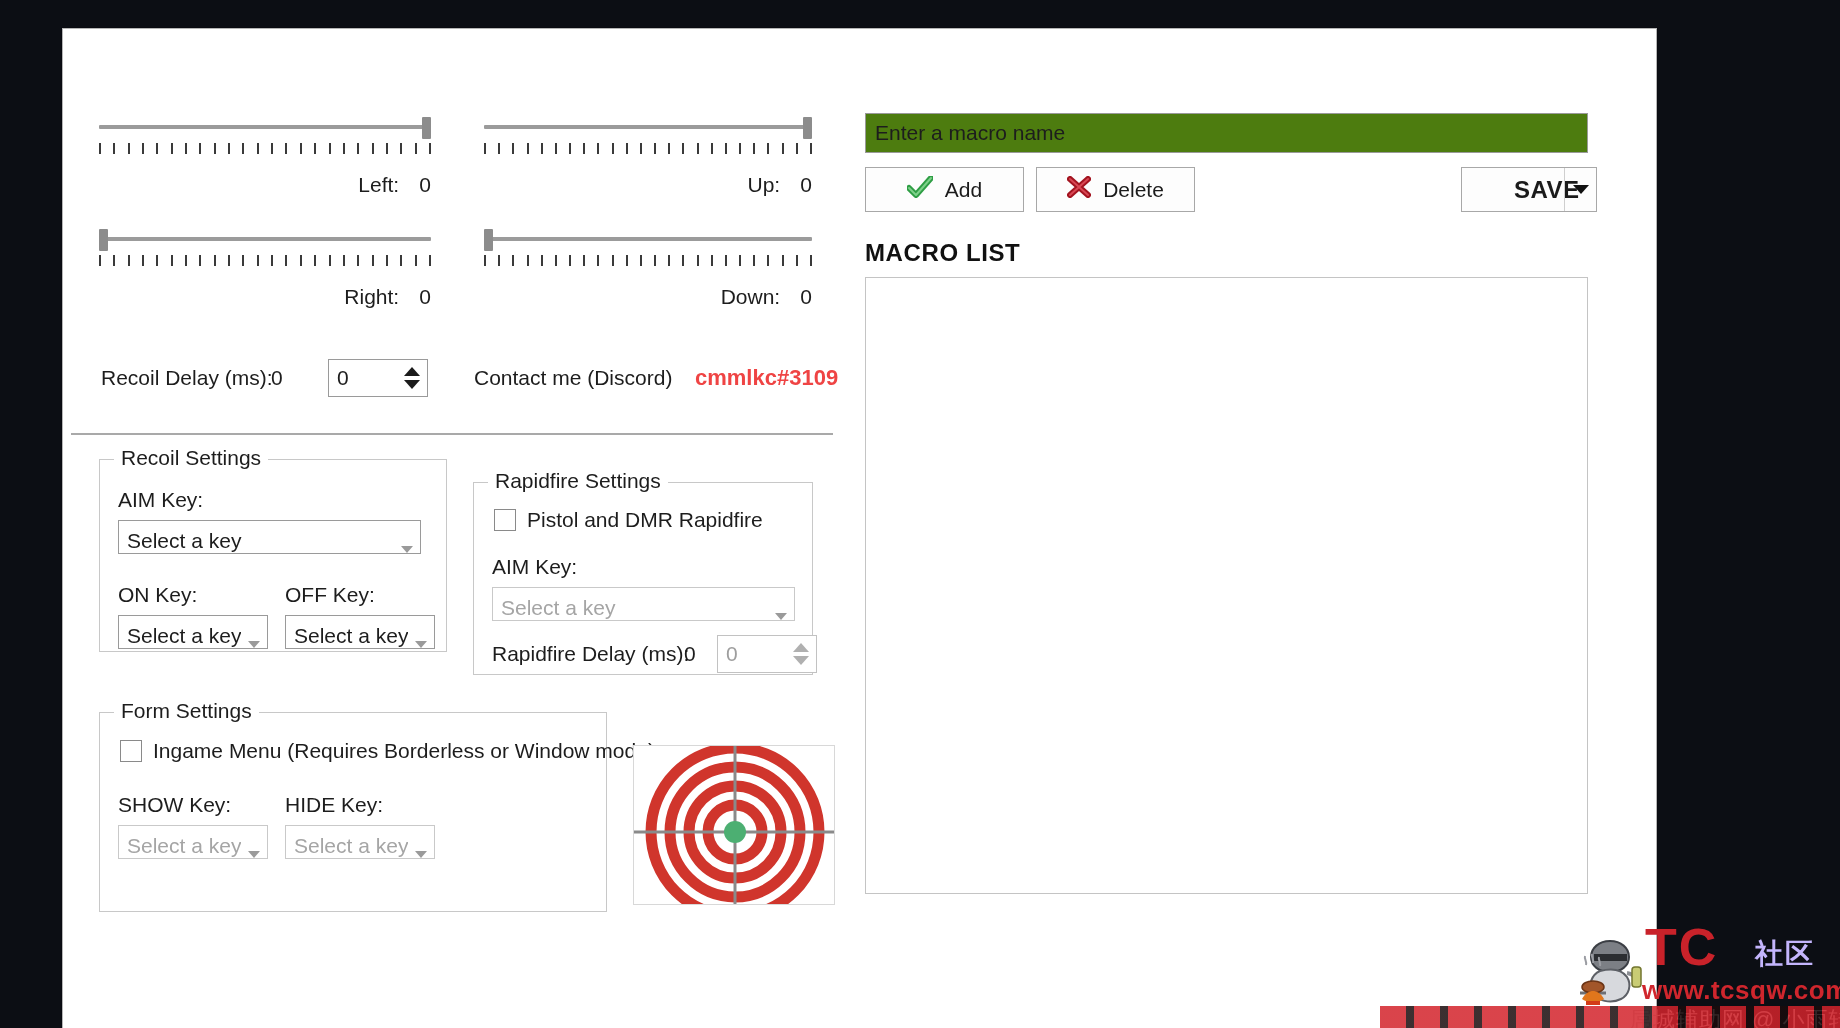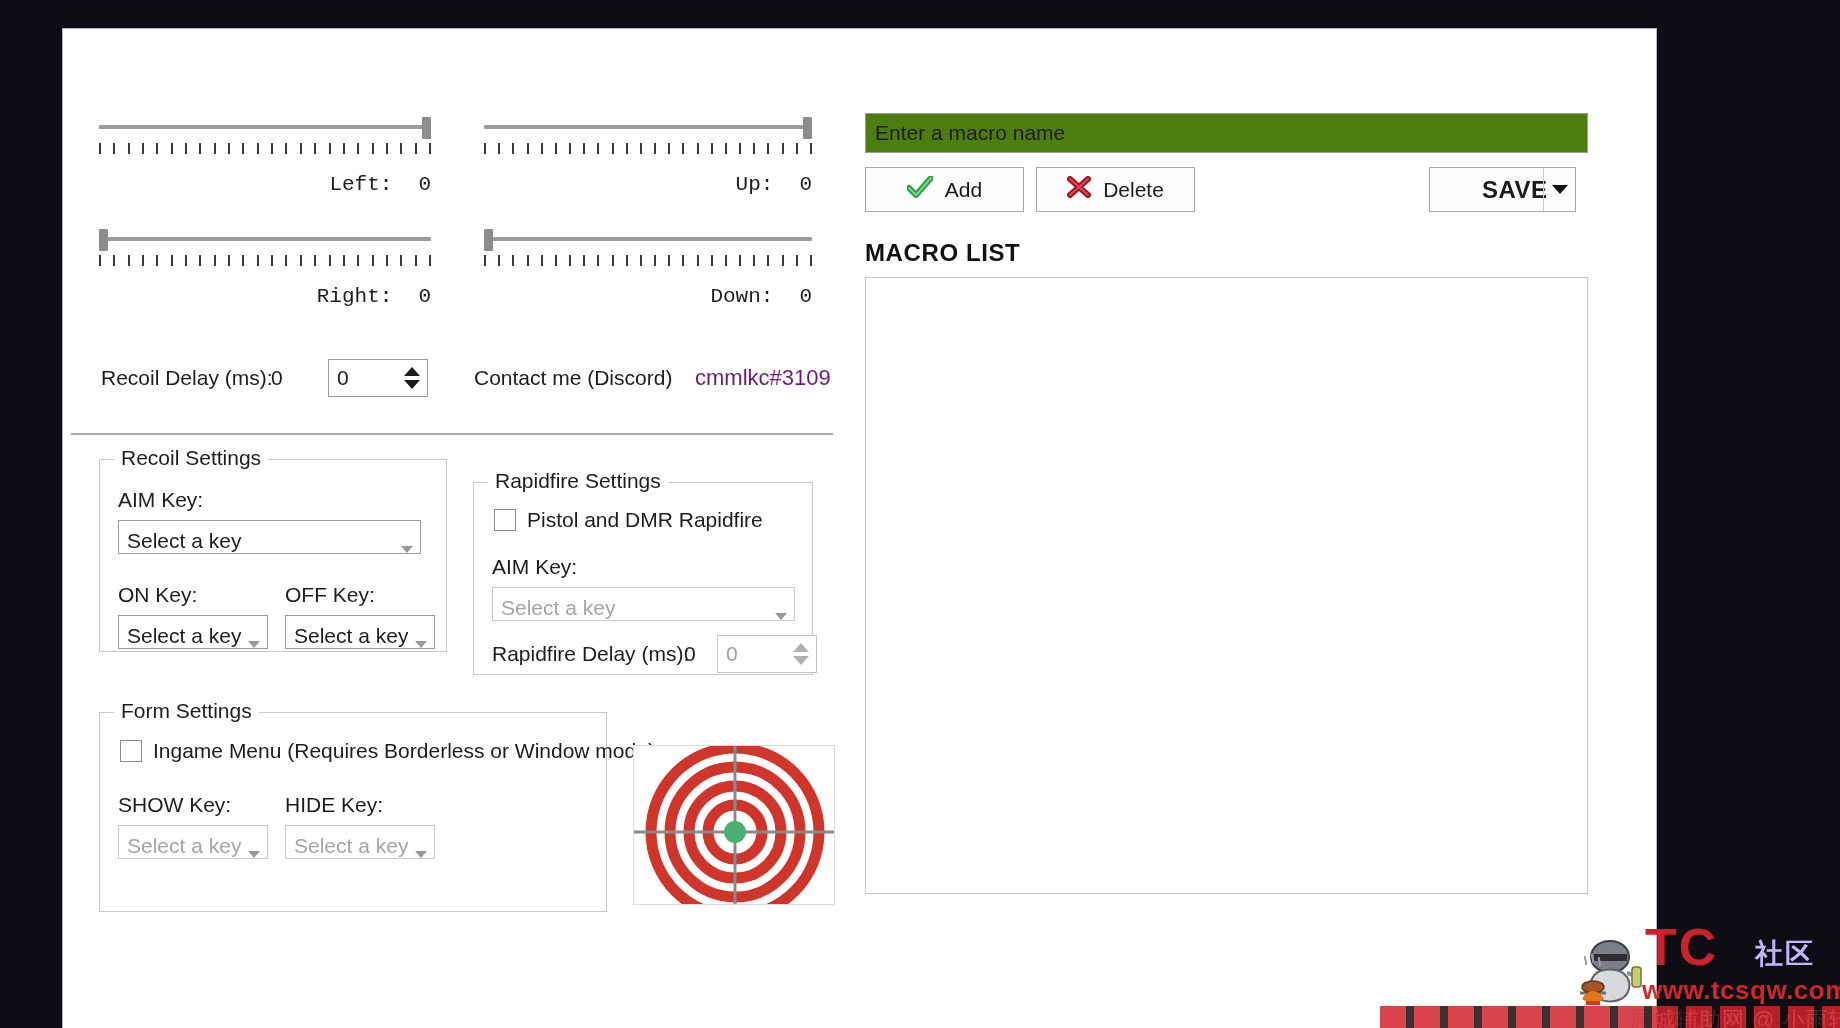--- a/index.html
+++ b/index.html
@@ -58,21 +58,21 @@
     background: #8c8c8c;
     border-radius: 1px;
   }
   .slider-ticks {
     position: absolute; left: 0; top: 18px; width: 100%; height: 13px;
     display: flex; justify-content: space-between;
   }
   .slider-ticks i { display: block; width: 2px; height: 11px; background: #3a3a3a; }
   .slider-value {
     position: absolute; top: 48px; right: 0;
-    font-size: 21px; color: #1d1d1d; white-space: nowrap; font-family: Liberation Mono, monospace;
+    font-size: 21px; color: #1d1d1d; white-space: nowrap;
   }
   .slider-value .num { display: inline-block; min-width: 26px; text-align: right; }
 
   
   .row-label { position: absolute; font-size: 21px; color: #1d1d1d; white-space: nowrap; }
   .spin {
     position: absolute;
     width: 100px; height: 38px;
     background: #ffffff;
     border: 1px solid #9a9a9a;
@@ -86,21 +86,21 @@
     display: flex; flex-direction: column; align-items: center; justify-content: center; gap: 4px;
   }
   .spin .arrows .up, .spin .arrows .dn {
     width: 0; height: 0; border-left: 8px solid transparent; border-right: 8px solid transparent;
   }
   .spin .arrows .up { border-bottom: 9px solid #1b1b1b; }
   .spin .arrows .dn { border-top: 9px solid #1b1b1b; }
   .spin.disabled .arrows .up { border-bottom-color: #b0b0b0; }
   .spin.disabled .arrows .dn { border-top-color: #b0b0b0; }
 
-  .discord-handle { position: absolute; font-size: 22px; font-weight: normal; color: #701a75; white-space: nowrap; }
+  .discord-handle { position: absolute; font-size: 22px; font-weight: bold; color: #ef4444; white-space: nowrap; }
 
   #divider {
     position: absolute; left: 8px; top: 404px; width: 762px; height: 2px;
     background: #a9a9a9;
   }
 
   
   .groupbox {
     position: absolute;
     border: 1px solid #c8c8c8;
@@ -447,21 +447,21 @@
     <div class="btn" style="left:973px; top:138px; width:159px;">
       <span>
         <svg width="24" height="22" viewBox="0 0 24 22">
           <path d="M3 3 L21 19 M21 3 L3 19" stroke="#a31420" stroke-width="6" fill="none" stroke-linecap="round"></path>
           <path d="M3 3 L21 19 M21 3 L3 19" stroke="#d94754" stroke-width="2" fill="none" stroke-linecap="round"></path>
         </svg>
       </span>
       <span>Delete</span>
     </div>
 
-    <div class="btn" id="btn-save" style="left:1366px; top:138px; width:147px;">
+    <div class="btn" id="btn-save" style="left:1398px; top:138px; width:136px;">
       <span>SAVE</span>
       <span id="save-split">
         <i></i>
       </span>
     </div>
 
     <div id="macro-list-title">MACRO LIST</div>
     <div id="macro-list-box"></div>
 
   </div>

